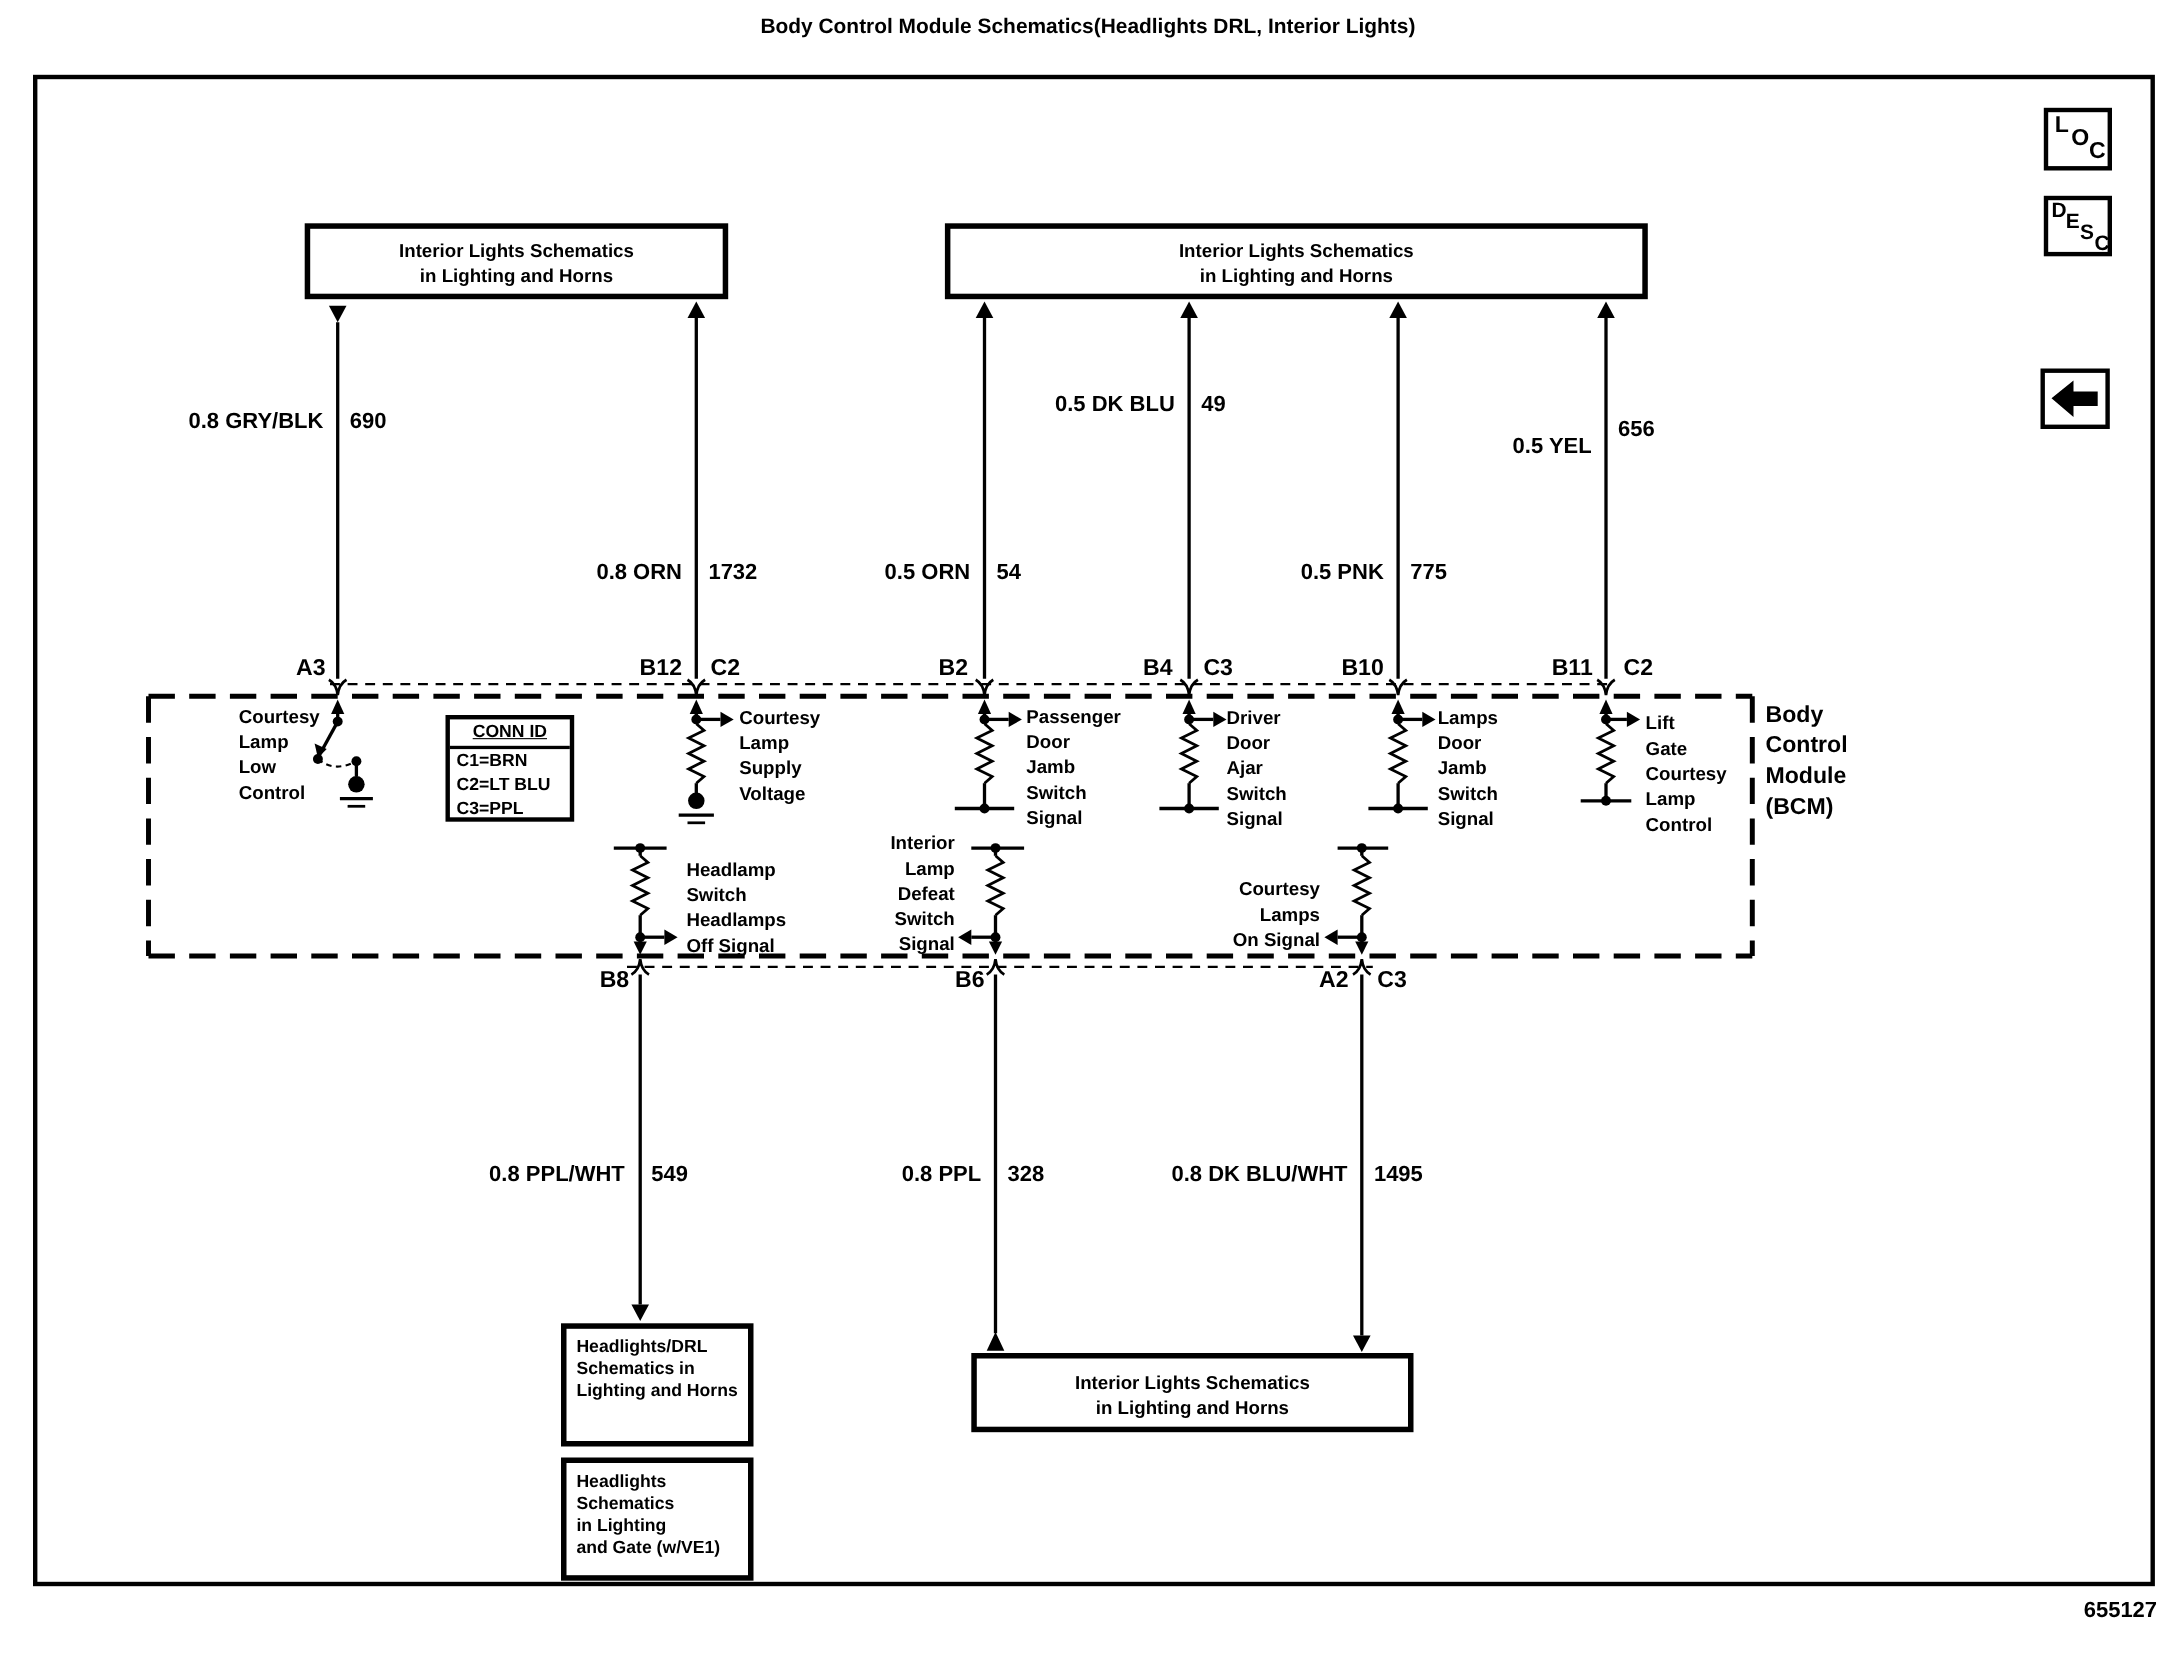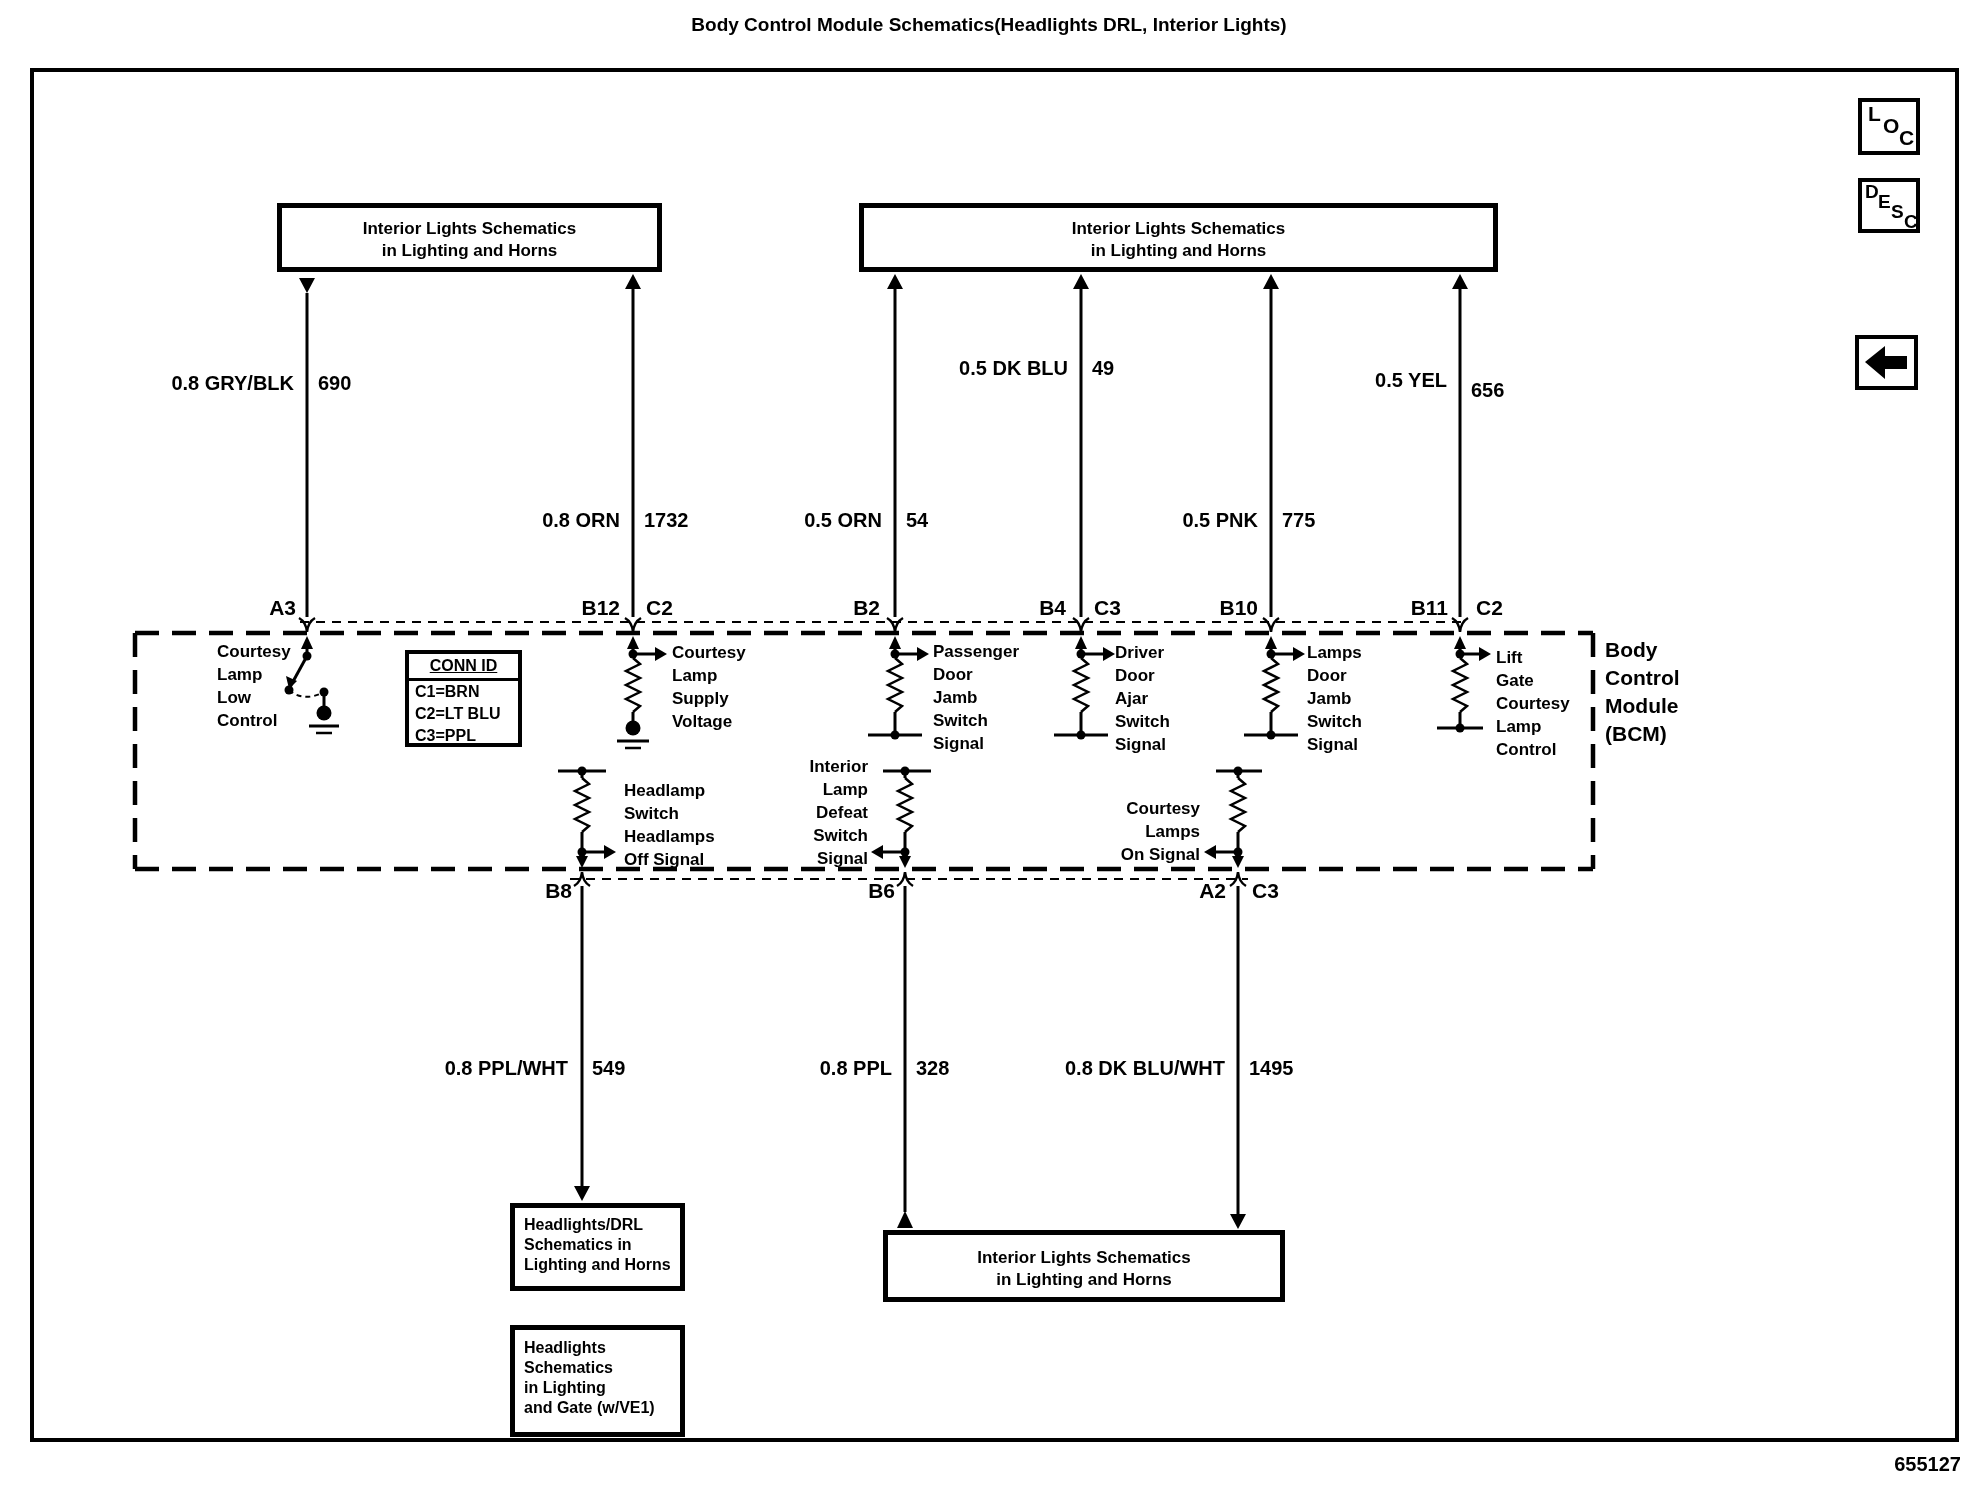--- a/index.html
+++ b/index.html
@@ -46,21 +46,21 @@
 </div>
 
 <div class="refbox" style="left:277px;top:203px;width:385px;height:69px;padding-top:10px;">
   <div>Interior Lights Schematics</div>
   <div>in Lighting and Horns</div>
 </div>
 <div class="refbox" style="left:859px;top:203px;width:639px;height:69px;padding-top:10px;">
   <div>Interior Lights Schematics</div>
   <div>in Lighting and Horns</div>
 </div>
-<div class="refbox leftalign" style="left:510px;top:1203px;width:175px;height:88px;padding:7px 0 0 9px;">
+<div class="refbox leftalign" style="left:510px;top:1203px;width:175px;height:112px;padding:7px 0 0 9px;">
   <div>Headlights/DRL</div>
   <div>Schematics in</div>
   <div>Lighting and Horns</div>
 </div>
 <div class="refbox leftalign" style="left:510px;top:1301px;width:175px;height:112px;padding:8px 0 0 9px;margin-top:24px;">
   <div>Headlights</div>
   <div>Schematics</div>
   <div>in Lighting</div>
   <div>and Gate  (w/VE1)</div>
 </div>
@@ -91,21 +91,21 @@
 
 <div class="lbl s20 rt" style="left:722px;top:508px;width:160px;">0.5 ORN</div>
 <div class="lbl s20" style="left:906px;top:508px;">54</div>
 
 <div class="lbl s20 rt" style="left:908px;top:356px;width:160px;">0.5 DK BLU</div>
 <div class="lbl s20" style="left:1092px;top:356px;">49</div>
 
 <div class="lbl s20 rt" style="left:1098px;top:508px;width:160px;">0.5 PNK</div>
 <div class="lbl s20" style="left:1282px;top:508px;">775</div>
 
-<div class="lbl s20 rt" style="left:1287px;top:368px;width:160px;">0.5 YEL</div>
+<div class="lbl s20 rt" style="left:1287px;top:394px;width:160px;">0.5 YEL</div>
 <div class="lbl s20" style="left:1471px;top:378px;">656</div>
 
 <div class="lbl s20 rt" style="left:408px;top:1056px;width:160px;">0.8 PPL/WHT</div>
 <div class="lbl s20" style="left:592px;top:1056px;">549</div>
 
 <div class="lbl s20 rt" style="left:732px;top:1056px;width:160px;">0.8 PPL</div>
 <div class="lbl s20" style="left:916px;top:1056px;">328</div>
 
 <div class="lbl s20 rt" style="left:1045px;top:1056px;width:180px;">0.8 DK BLU/WHT</div>
 <div class="lbl s20" style="left:1249px;top:1056px;">1495</div>

